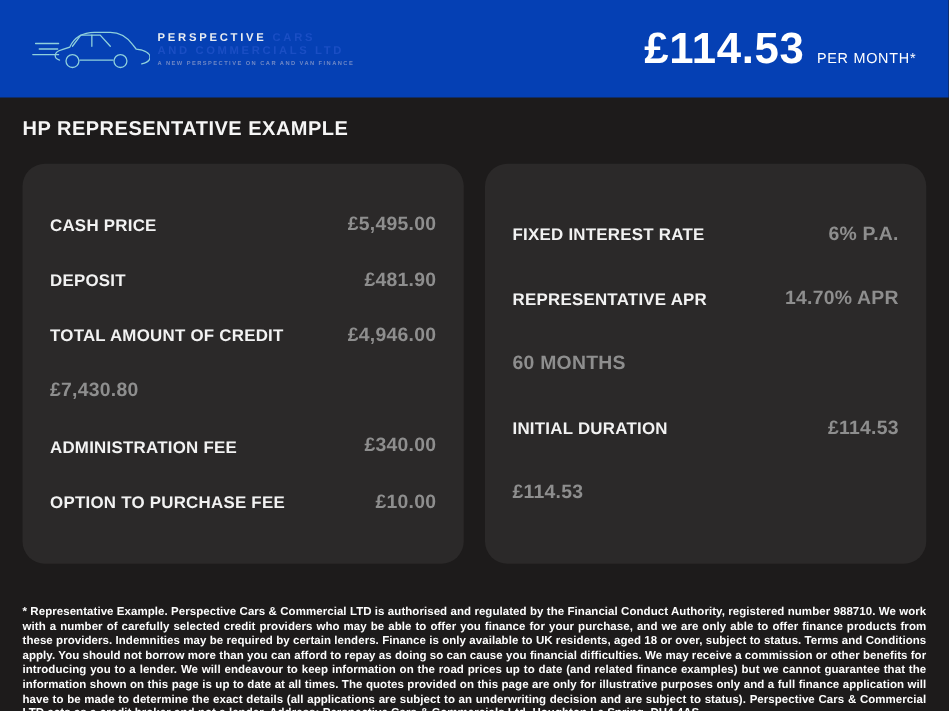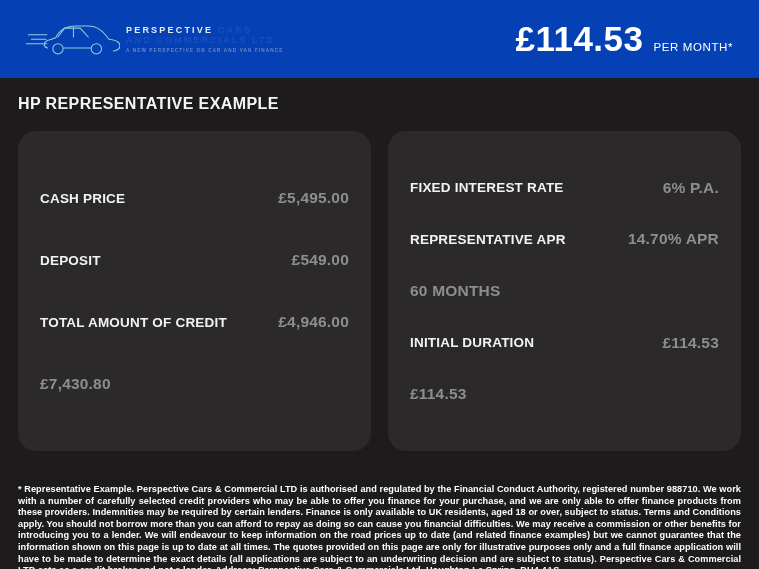--- a/index.html
+++ b/index.html
@@ -140,28 +140,36 @@
 <div class="page-title">HP REPRESENTATIVE EXAMPLE</div>
 
 <div class="panels">
   <div class="panel">
     <div class="row">
       <span class="row-label">CASH PRICE</span>
       <span class="row-value">£5,495.00</span>
     </div>
     <div class="row">
       <span class="row-label">DEPOSIT</span>
-      <span class="row-value">£549.00</span>
+      <span class="row-value">£481.90</span>
     </div>
     <div class="row">
       <span class="row-label">TOTAL AMOUNT OF CREDIT</span>
       <span class="row-value">£4,946.00</span>
     </div>
     <div class="row">
       <span class="row-value">£7,430.80</span>
+    </div>
+    <div class="row">
+      <span class="row-label">ADMINISTRATION FEE</span>
+      <span class="row-value">£340.00</span>
+    </div>
+    <div class="row">
+      <span class="row-label">OPTION TO PURCHASE FEE</span>
+      <span class="row-value">£10.00</span>
     </div>
   </div>
 
   <div class="panel">
     <div class="row">
       <span class="row-label">FIXED INTEREST RATE</span>
       <span class="row-value">6% P.A.</span>
     </div>
     <div class="row">
       <span class="row-label">REPRESENTATIVE APR</span>

